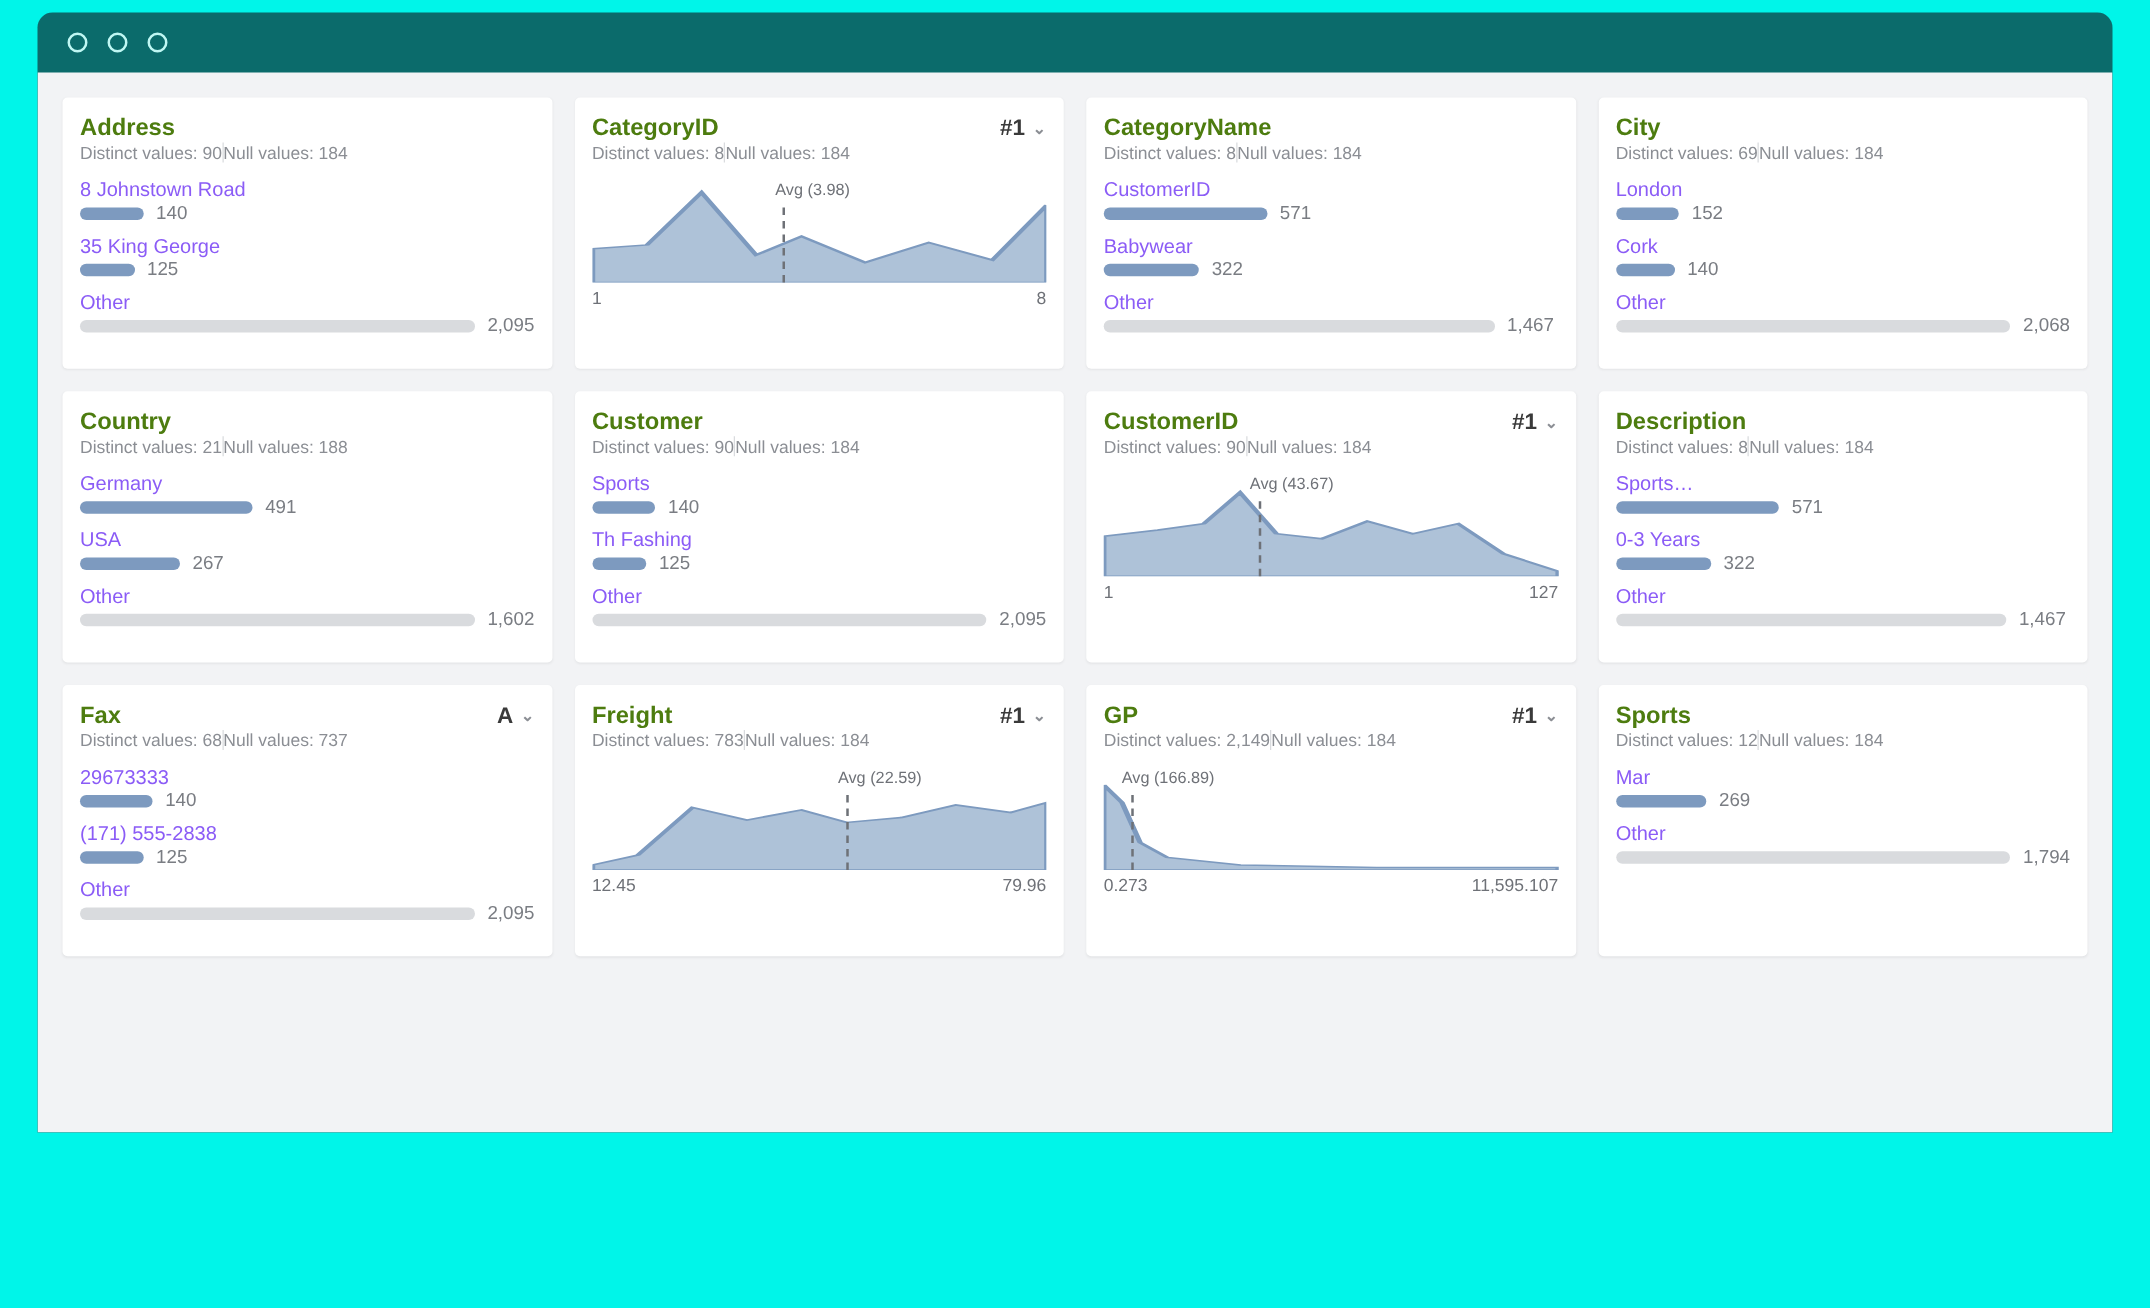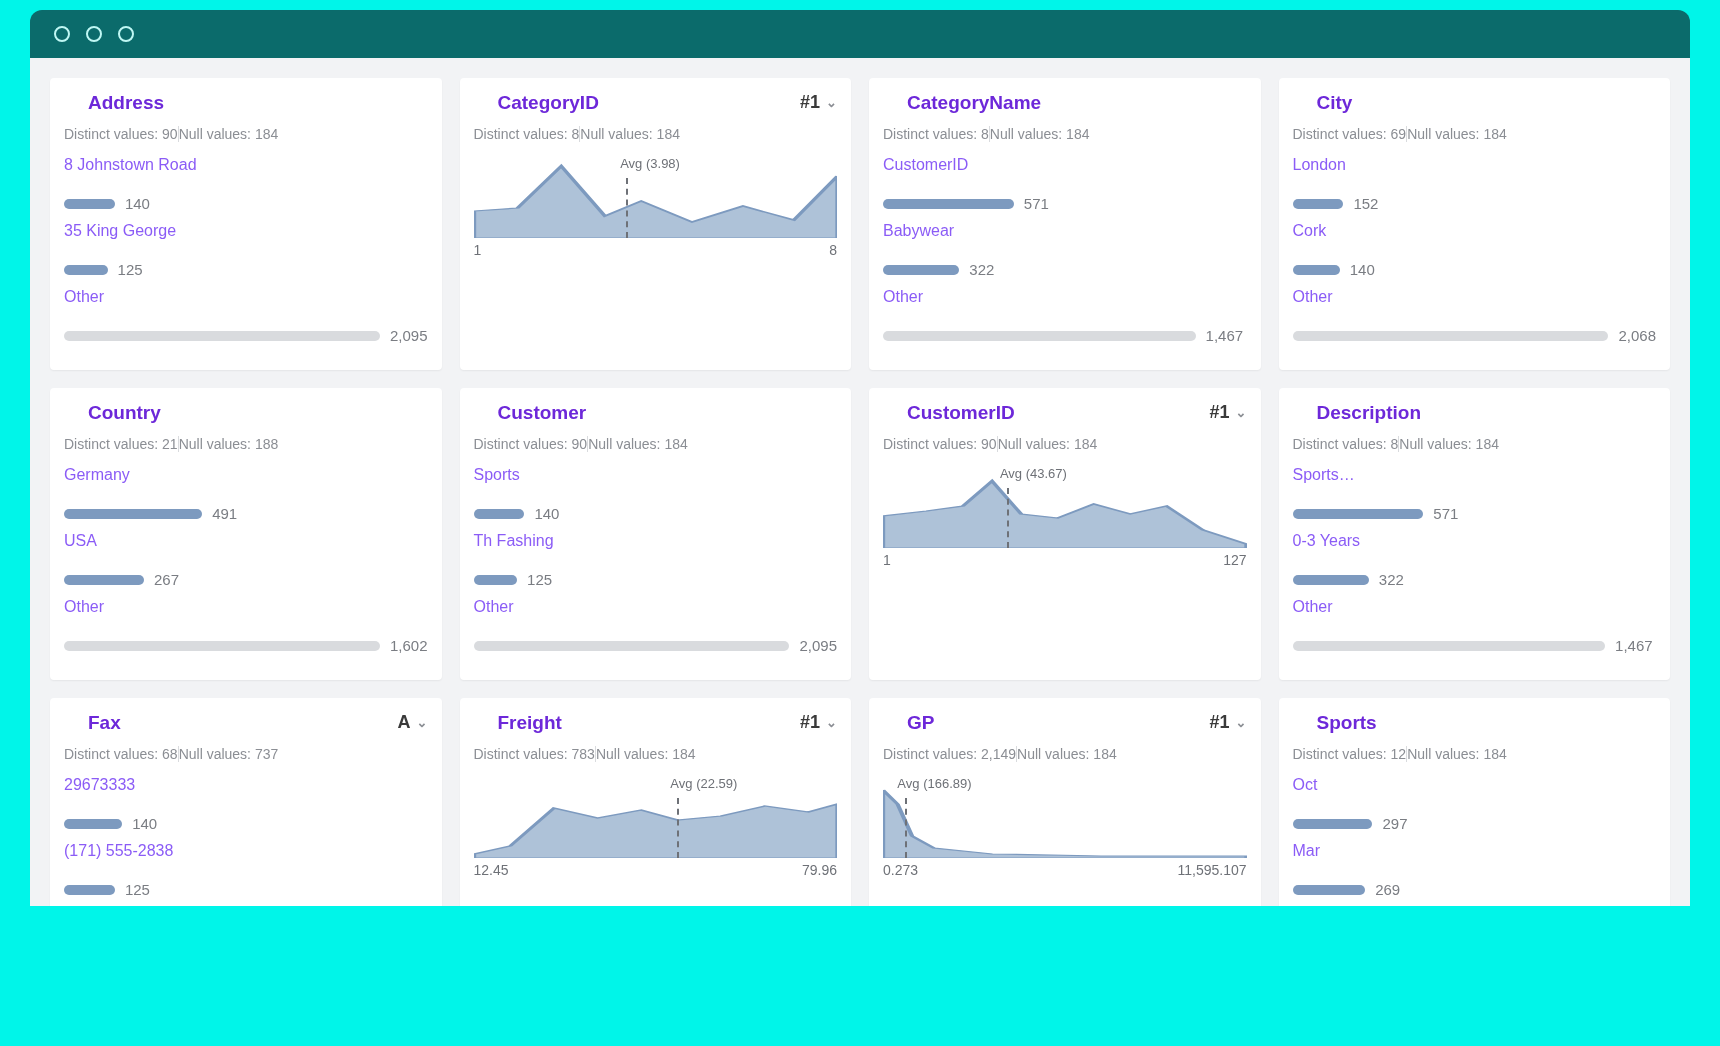--- a/index.html
+++ b/index.html
@@ -44,31 +44,31 @@
 }
 .card {
   background: #fff;
   border-radius: 4px;
   padding: 14px 14px 16px 14px;
   box-shadow: 0 1px 2px rgba(0,0,0,.06);
   display: flex;
   flex-direction: column;
 }
 .card-header { display:flex; justify-content:space-between; align-items:flex-start; }
-.card-title { font-size: 19px; font-weight: 700; color: #6d28d9; margin-left: 24px; }
+.card-title { font-size: 19px; font-weight: 700; color: #4d7c0f; }
 .badge-wrap { display:flex; align-items:center; gap:6px; color:#3a3a3a; font-weight:700; }
 .badge { font-size: 18px; }
 .chev { font-size: 13px; color:#8b8e94; }
 .strong-A { font-size: 18px; font-weight: 800; }
-.meta { display:flex; gap:0; margin-top:12px; color:#8b8e94; font-size:14px; }
+.meta { display:flex; gap:0; margin-top:0; color:#8b8e94; font-size:14px; }
 .meta .sep { width:1px; background:#d9dbde; }
 .body { margin-top: 14px; }
 .row { margin-bottom: 10px; }
 .row .label { color:#8b5cf6; font-size:16px; font-weight:500; }
-.barline { display:flex; align-items:center; gap:10px; margin-top:21px; }
+.barline { display:flex; align-items:center; gap:10px; margin-top:0; }
 .bar { height:10px; border-radius:5px; background:#d9dbde; }
 .bar.fill { background:#7d9abf; }
 .val { color:#7a7d83; font-size:15px; }
 .mini { position:relative; width:100%; height:100px; }
 .mini svg { width:100%; height:82px; display:block; }
 .axis { display:flex; justify-content:space-between; font-size:14px; color:#6e7177; margin-top:4px; }
 .avg-label { position:absolute; font-size:13px; color:#6e7177; white-space:nowrap; }
 .avg-line { position:absolute; top:22px; bottom:18px; width:0; border-left:2px dashed #6e7177; }
 </style>
 </head>
@@ -436,27 +436,20 @@
       <div class="card-title">Sports</div>
 
     </div>
     <div class="meta">
       <span><span>Distinct values:</span> <span>12</span></span>
       <span class="sep"></span>
       <span><span>Null values:</span> <span>184</span></span>
     </div>
     <div class="body">
     <div class="row">
-      <div class="label">Oct</div>
-      <div class="barline">
-        <div class="bar fill" style="width:22%"></div>
-        <div class="val">297</div>
-      </div>
-    </div>
-    <div class="row">
       <div class="label">Mar</div>
       <div class="barline">
         <div class="bar fill" style="width:20%"></div>
         <div class="val">269</div>
       </div>
     </div>
     <div class="row">
       <div class="label">Other</div>
       <div class="barline">
         <div class="bar" style="width:96%"></div>

